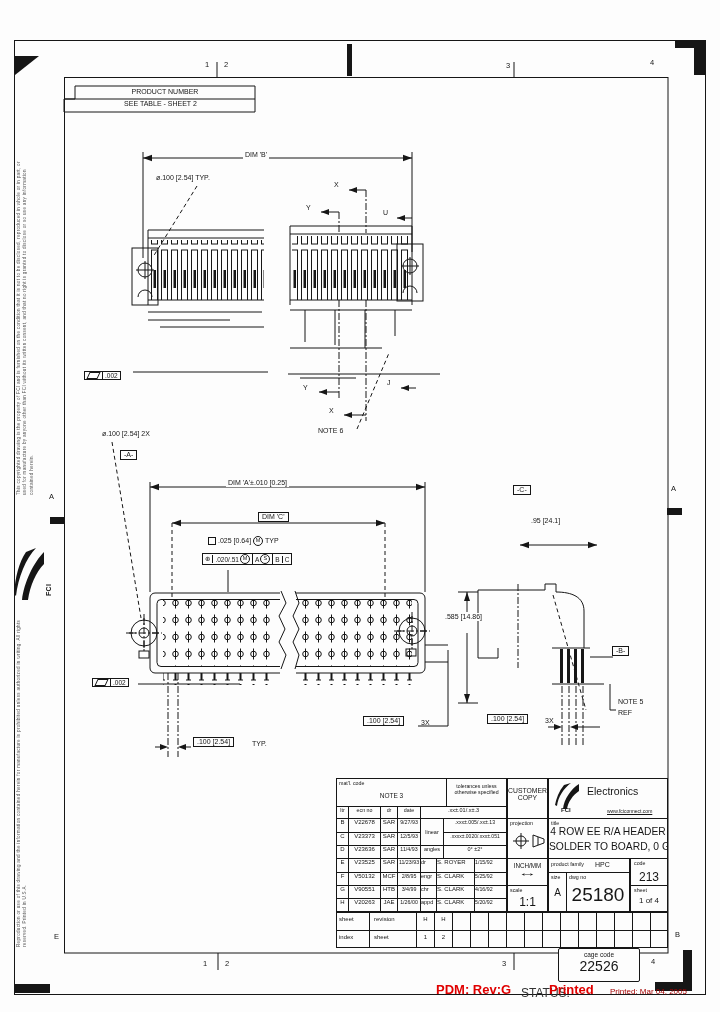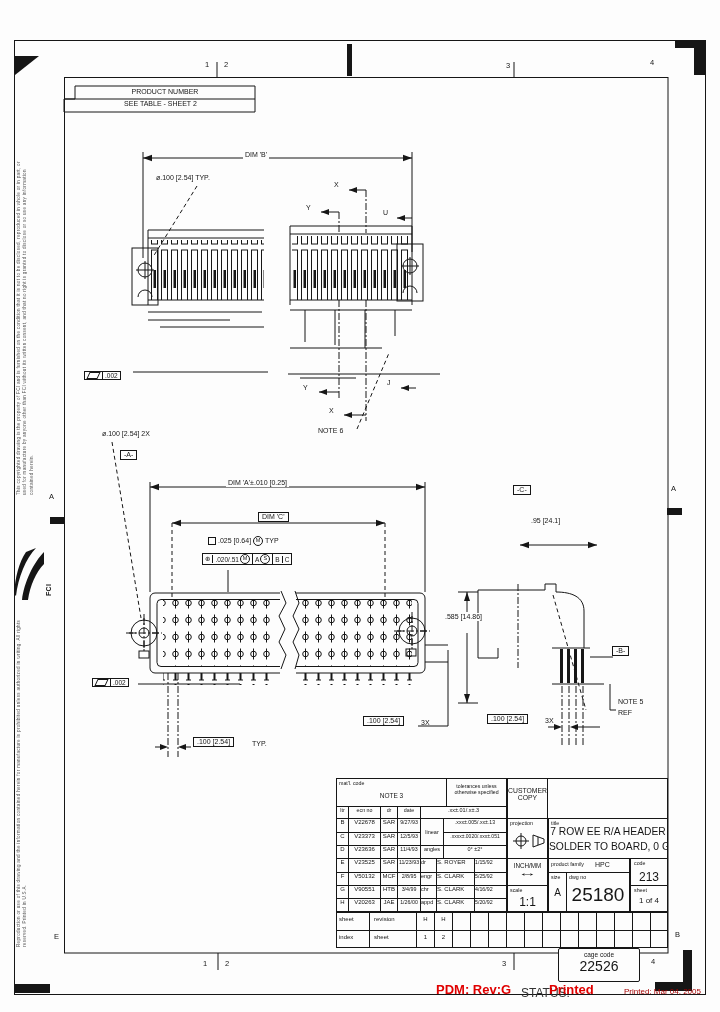--- a/index.html
+++ b/index.html
@@ -21,21 +21,21 @@
   .para{display:inline-block;width:9px;height:5px;border:1px solid #161616;transform:skewX(-25deg);margin:0 1px;}
   .sqg{display:inline-block;width:6px;height:6px;border:1px solid #161616;}
   .circ{display:inline-flex;width:8px;height:8px;border:1px solid #161616;border-radius:50%;
         font-size:5.5px;justify-content:center;align-items:center;line-height:1;}
   .zone{position:absolute;font-size:7.5px;color:#161616;}
   .vtext{position:absolute;writing-mode:vertical-rl;transform:rotate(180deg);
          font-size:4.6px;color:#555;letter-spacing:.3px;line-height:1.4;overflow:hidden;}
   .gridcells{position:absolute;border:1px solid #161616;box-sizing:border-box;
     background-image:repeating-linear-gradient(90deg,transparent 0,transparent 17px,#161616 17px,#161616 18px);}
   .red{color:#e00000;font-weight:bold;}
-  .dred{color:#a40000;margin-left:14px;}
+  .dred{color:#a40000;}
 </style>
 </head>
 <body>
 
 <div id="stage">
 
   <svg width="720" height="1012" viewBox="0 0 720 1012">
     <defs>
       <pattern id="slotpat" width="10" height="62" patternUnits="userSpaceOnUse">
         <rect x="1.5" y="2" width="6" height="56" fill="none" stroke="#161616" stroke-width="1"></rect>
@@ -299,23 +299,32 @@
   </div>
   <div class="tc ctr" style="left:507px;top:858px;width:41px;height:28px">
     <div style="font-size:6.3px;margin-top:3px">INCH/MM</div>
     <div style="font-size:9px;line-height:8px;transform:scaleX(2.2)">↔</div>
   </div>
   <div class="tc" style="left:507px;top:885px;width:41px;height:27px">
     <div class="mini" style="left:2px;top:1px">scale</div>
     <div class="ctr" style="position:absolute;left:0;top:9px;width:100%;font-size:12px">1:1</div>
   </div>
 
+  <div class="tc" style="left:548px;top:778px;width:120px;height:41px">
+    <svg style="left:6px;top:4px" width="28" height="28" viewBox="0 0 28 28">
+      <path d="M8,26 C9,16 16,6 24,1 L24,8 C18,12 13,19 12,26 Z" fill="#161616"></path>
+      <path d="M2,23 C3,14 9,5 16,0 L9,2 C4,8 1,16 0,22 Z" fill="#161616"></path>
+    </svg>
+    <div style="position:absolute;left:38px;top:6px;font-size:10.5px">Electronics</div>
+    <div style="position:absolute;left:12px;top:28px;font-size:6px;font-weight:bold">FCI</div>
+    <div style="position:absolute;left:58px;top:29px;font-size:5px;text-decoration:underline">www.fciconnect.com</div>
+  </div>
   <div class="tc" style="left:548px;top:818px;width:120px;height:41px">
     <div class="mini" style="left:2px;top:1px">title</div>
-    <div class="ctr" style="position:absolute;left:0;top:7px;width:100%;font-size:10.3px;white-space:nowrap">7 ROW EE R/A HEADER</div>
+    <div class="ctr" style="position:absolute;left:0;top:7px;width:100%;font-size:10.3px;white-space:nowrap">4 ROW EE R/A HEADER</div>
     <div class="ctr" style="position:absolute;left:0;top:22px;width:100%;font-size:10.3px;white-space:nowrap">SOLDER TO BOARD, 0 G.P.</div>
   </div>
   <div class="tc" style="left:548px;top:858px;width:82px;height:15px">
     <div class="mini" style="left:2px;top:2px">product family</div>
     <div style="position:absolute;left:46px;top:2px;font-size:7px">HPC</div>
   </div>
   <div class="tc" style="left:630px;top:858px;width:38px;height:28px">
     <div class="mini" style="left:3px;top:1px">code</div>
     <div class="ctr" style="position:absolute;left:0;top:11px;width:100%;font-size:12px">213</div>
   </div>

